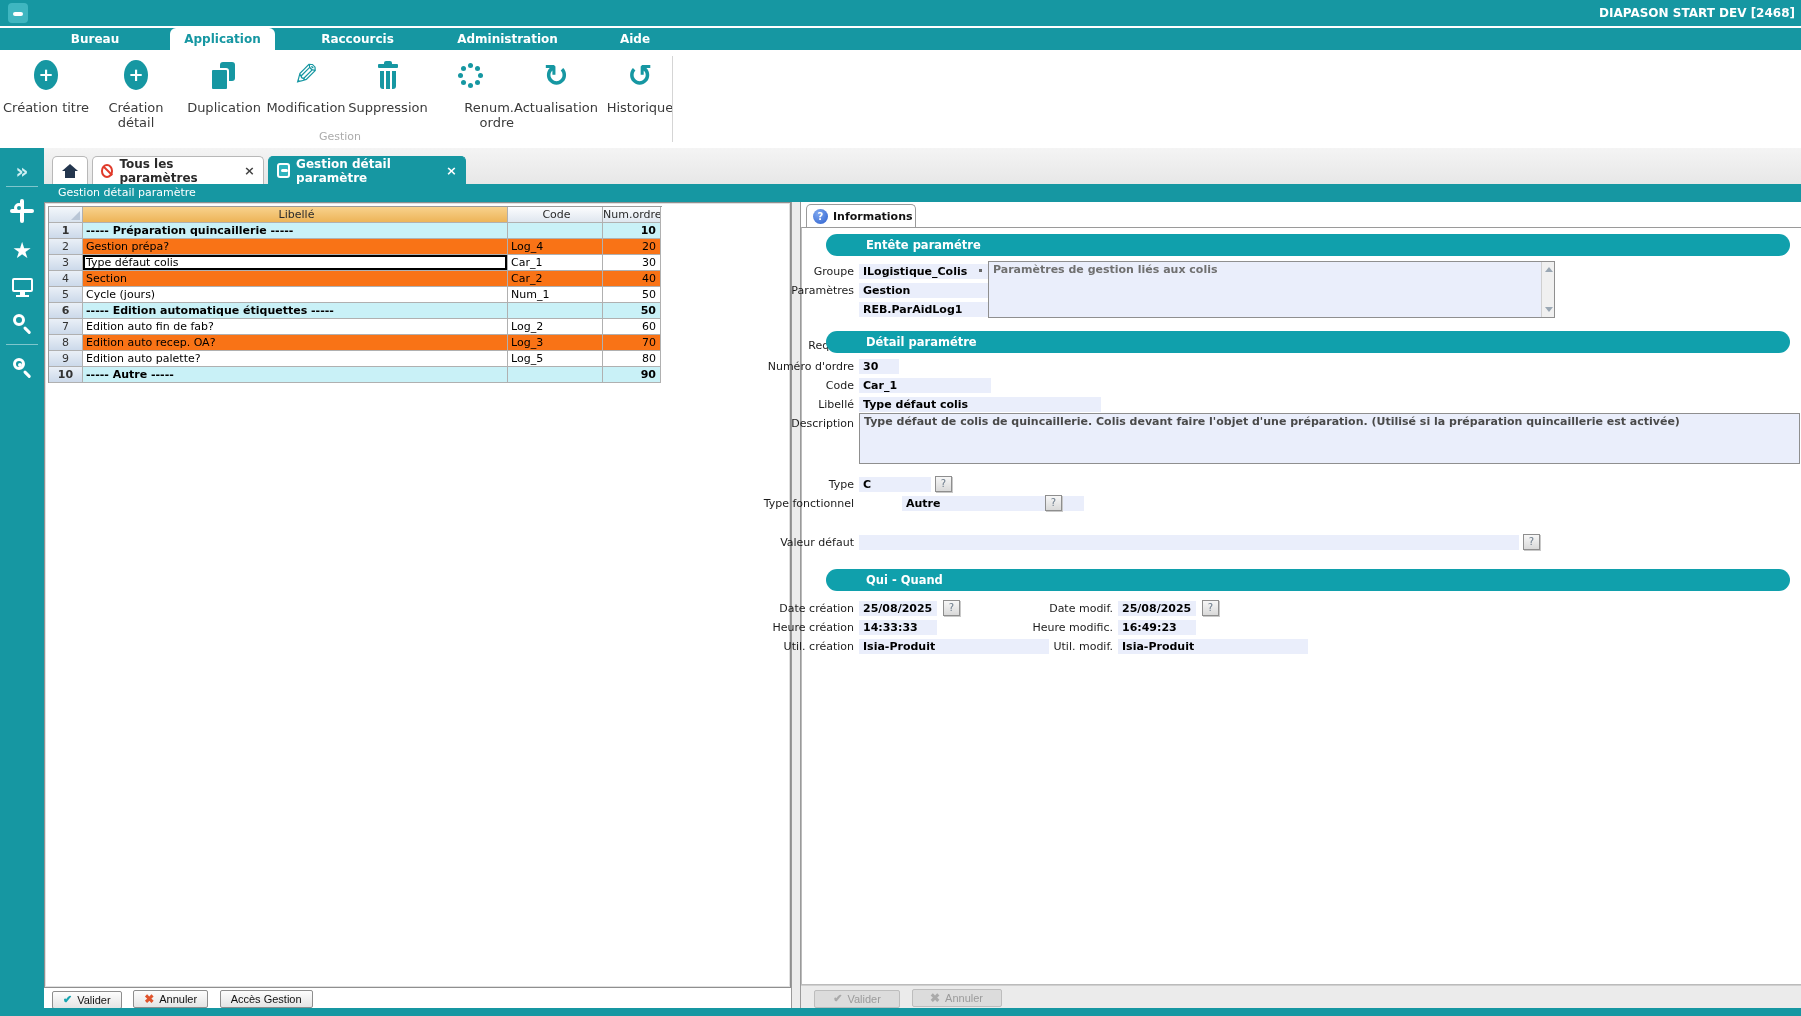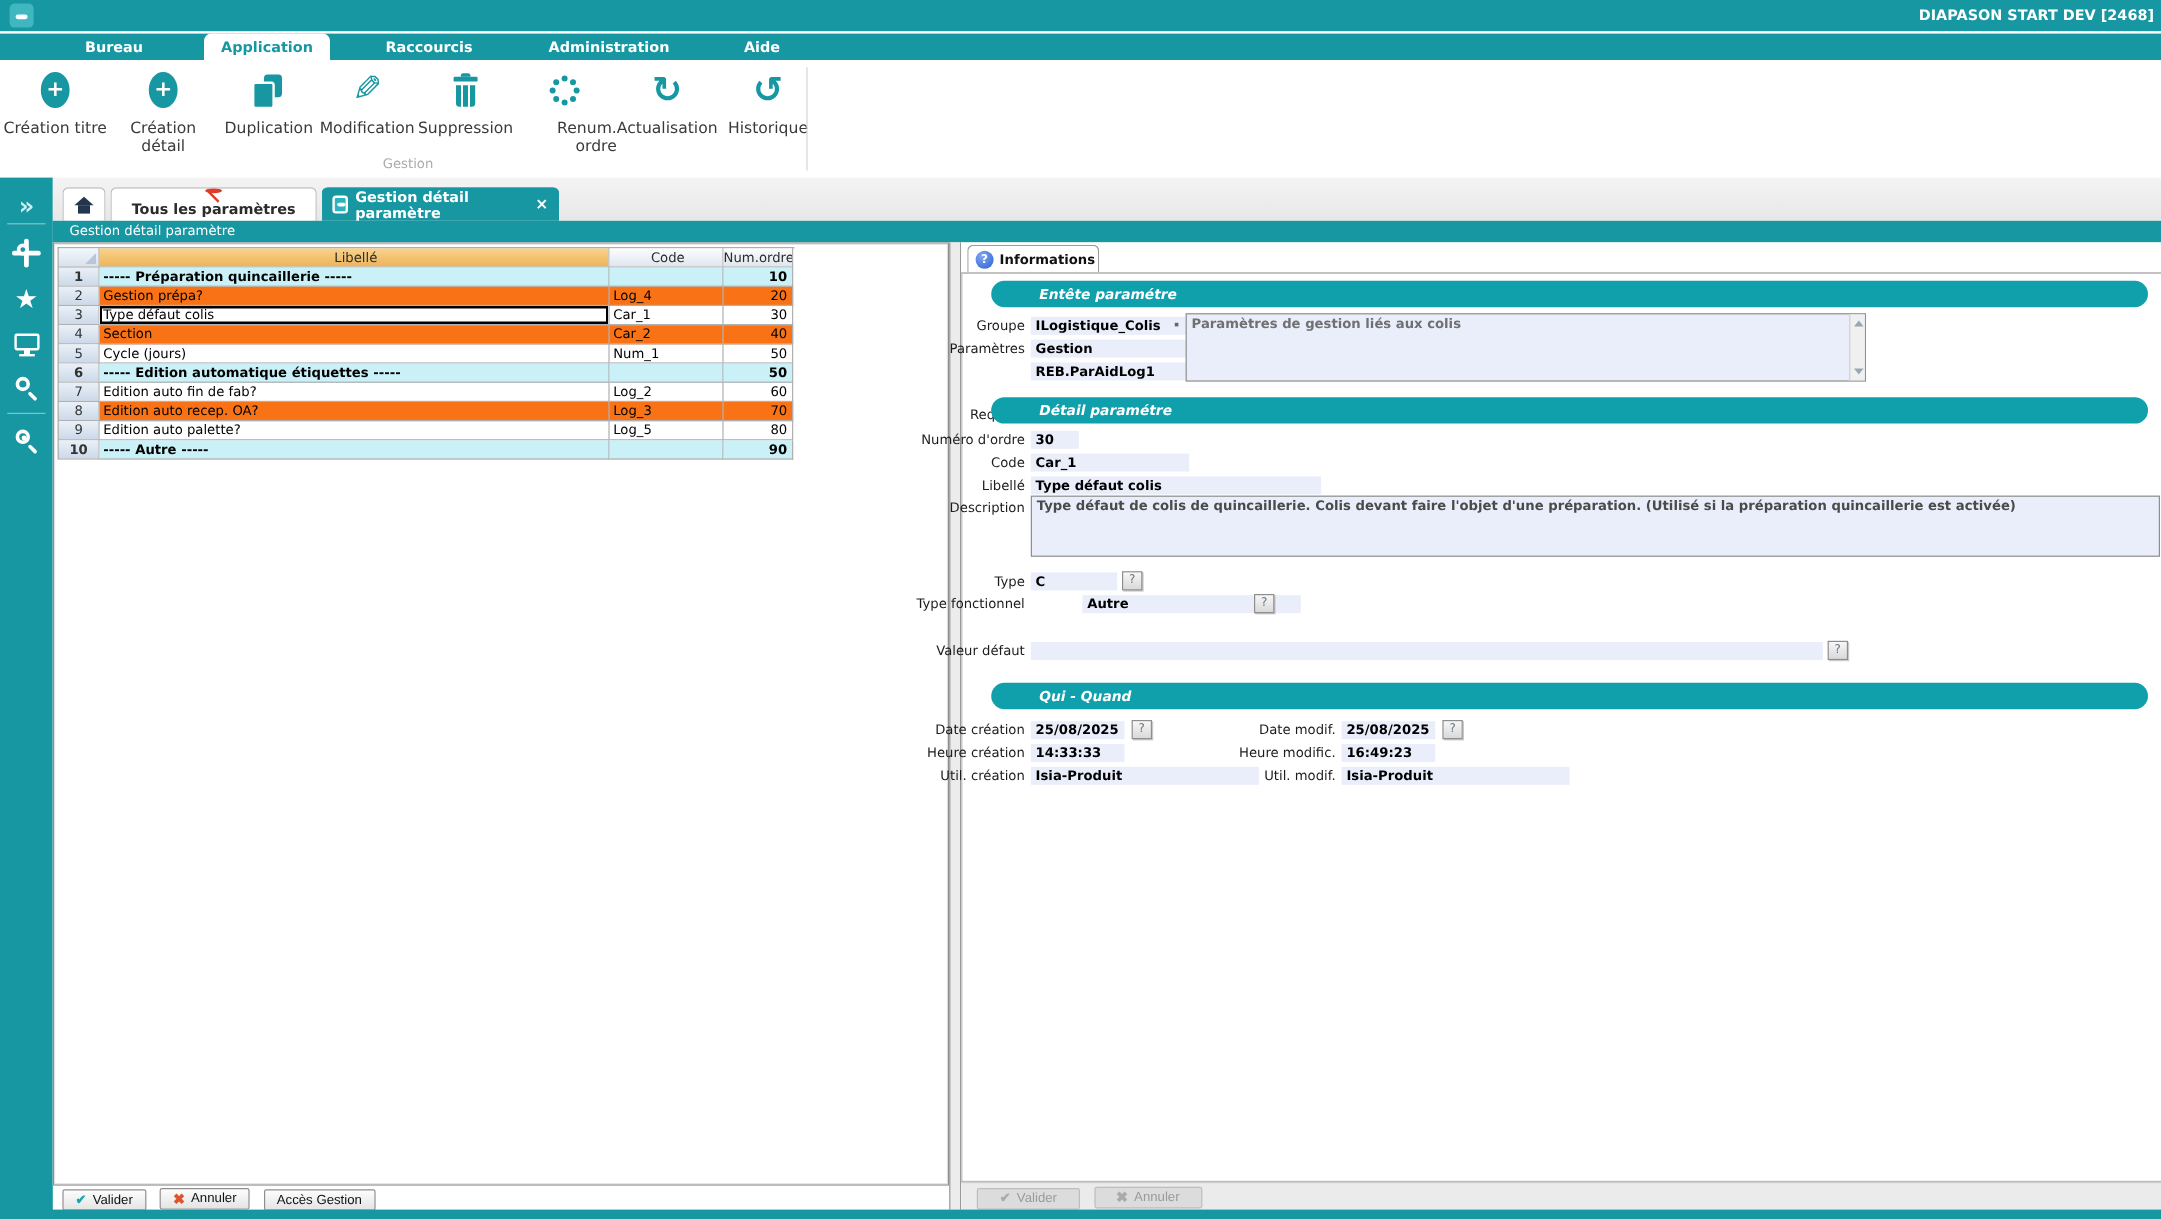--- a/index.html
+++ b/index.html
@@ -114,21 +114,21 @@
   .splitter { position:absolute; left:791px; top:202px; width:10px; height:806px; background:#ececec; border-left:1px solid #9a9a9a; border-right:1px solid #9a9a9a; cursor:col-resize; }
 
   
   .rightpane { position:absolute; left:801px; top:202px; width:1000px; height:806px; background:#fff; }
   .info-tab { position:absolute; left:5px; top:2px; width:110px; height:23px; background:#fff; border:1px solid #9a9a9a; border-bottom:none; border-radius:5px 5px 0 0; display:flex; align-items:center; gap:5px; padding-left:6px; cursor:pointer; }
   .info-tab .tab-label { font-weight:bold; font-size:11px; color:#111; }
   .qmark { width:15px; height:15px; border-radius:50%; background:radial-gradient(circle at 35% 30%, #7FA8F0, #2B5FCE); color:#fff; font-size:10px; font-weight:bold; text-align:center; line-height:15px; }
   .qmark::after { content:"?"; }
   .rframe { position:absolute; left:0; top:25px; width:1000px; height:758px; background:#fff; border-top:1px solid #9a9a9a; border-left:1px solid #bbb; border-bottom:1px solid #bbb; }
 
-  .secbar { position:absolute; left:24px; width:964px; height:22px; background:#10A0AC; border-radius:11px; color:#fff; font-weight:bold; font-size:11.5px; line-height:22px; padding-left:40px;font-style:italic; }
+  .secbar { position:absolute; left:24px; width:964px; height:22px; background:#10A0AC; border-radius:11px; color:#fff; font-weight:bold; font-size:11.5px; line-height:22px; padding-left:40px; }
   .lbl { position:absolute; height:15px; line-height:15px; font-size:11px; color:#1c1c1c; text-align:right; }
   .fld { position:absolute; height:15px; background:#EAEEFB; font-weight:bold; font-size:11px; line-height:15px; padding:0 4px; color:#000; white-space:nowrap; overflow:hidden; }
   .qbtn { position:absolute; width:17px; height:16px; background:linear-gradient(#f7f7f7,#d9d9d9); border:1px solid #8e8e8e; box-shadow:1px 1px 0 #c9c9c9; font-size:10px; color:#6a7a8a; text-align:center; line-height:14px; cursor:pointer; }
   .qbtn::after { content:"?"; }
   .mbox { position:absolute; background:#EAEEFB; border:1px solid #8f8f8f; font-size:11px; padding:1px 4px; }
   .mbox.comment { color:#707070; font-weight:bold; }
   .mbox.desc { color:#4a4a4a; font-weight:bold; }
   .sbar { position:absolute; right:0px; top:0px; width:13px; height:100%; background:#f0f0f0; border-left:1px solid #cfcfcf; }
   .sarr { position:absolute; left:3px; width:0; height:0; border-left:4px solid transparent; border-right:4px solid transparent; cursor:pointer; }
   .sarr.up { top:5px; border-bottom:5px solid #9aa7b3; }
@@ -236,21 +236,21 @@
     <div class="side-divider" style="top:196px;"></div>
     <div class="side-item" style="top:208px;">
       <span class="ic-mag dot"></span>
     </div>
   </div>
 
   <div class="tabstrip">
     <div class="doc-tab" style="left:8px;width:36px;justify-content:center;">
       <span class="ic-home"></span>
     </div>
-    <div class="doc-tab" style="left:48px;width:172px;flex-direction:column;">
+    <div class="doc-tab" style="left:48px;width:172px;">
       <span class="ic-blocked"></span>
       <span class="tab-label">Tous les paramètres</span>
       <span class="tab-close">×</span>
     </div>
     <div class="doc-tab active" style="left:224px;width:198px;">
       <span class="tab-logo"></span>
       <span class="tab-label">Gestion détail paramètre</span>
       <span class="tab-close">×</span>
     </div>
   </div>

